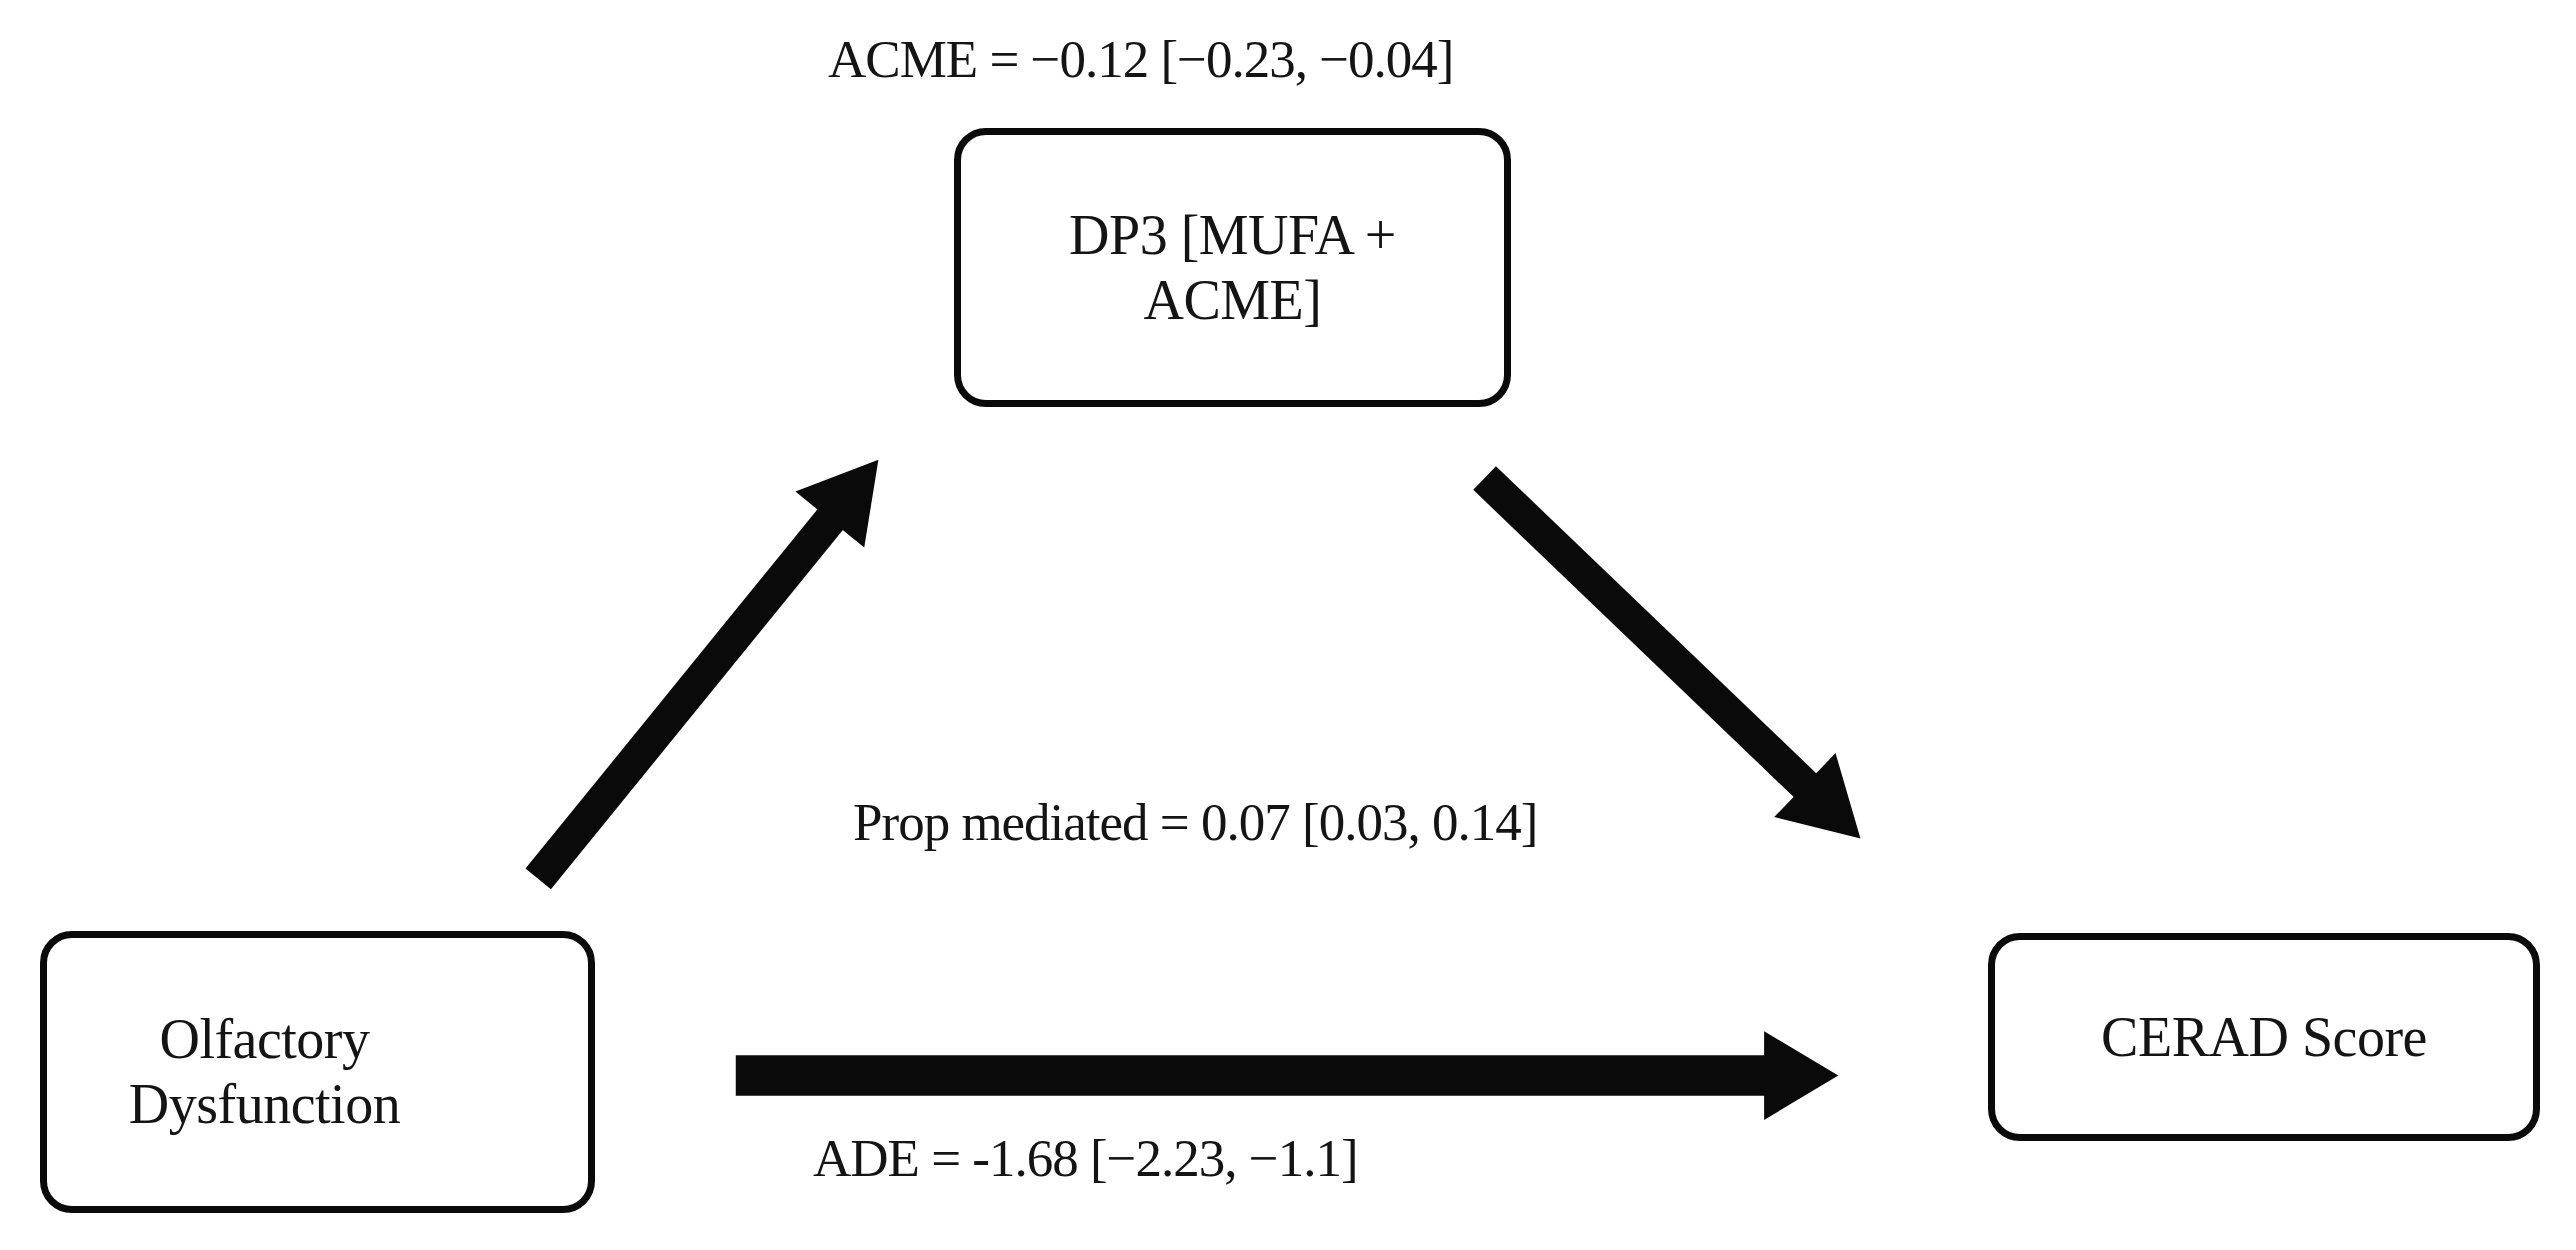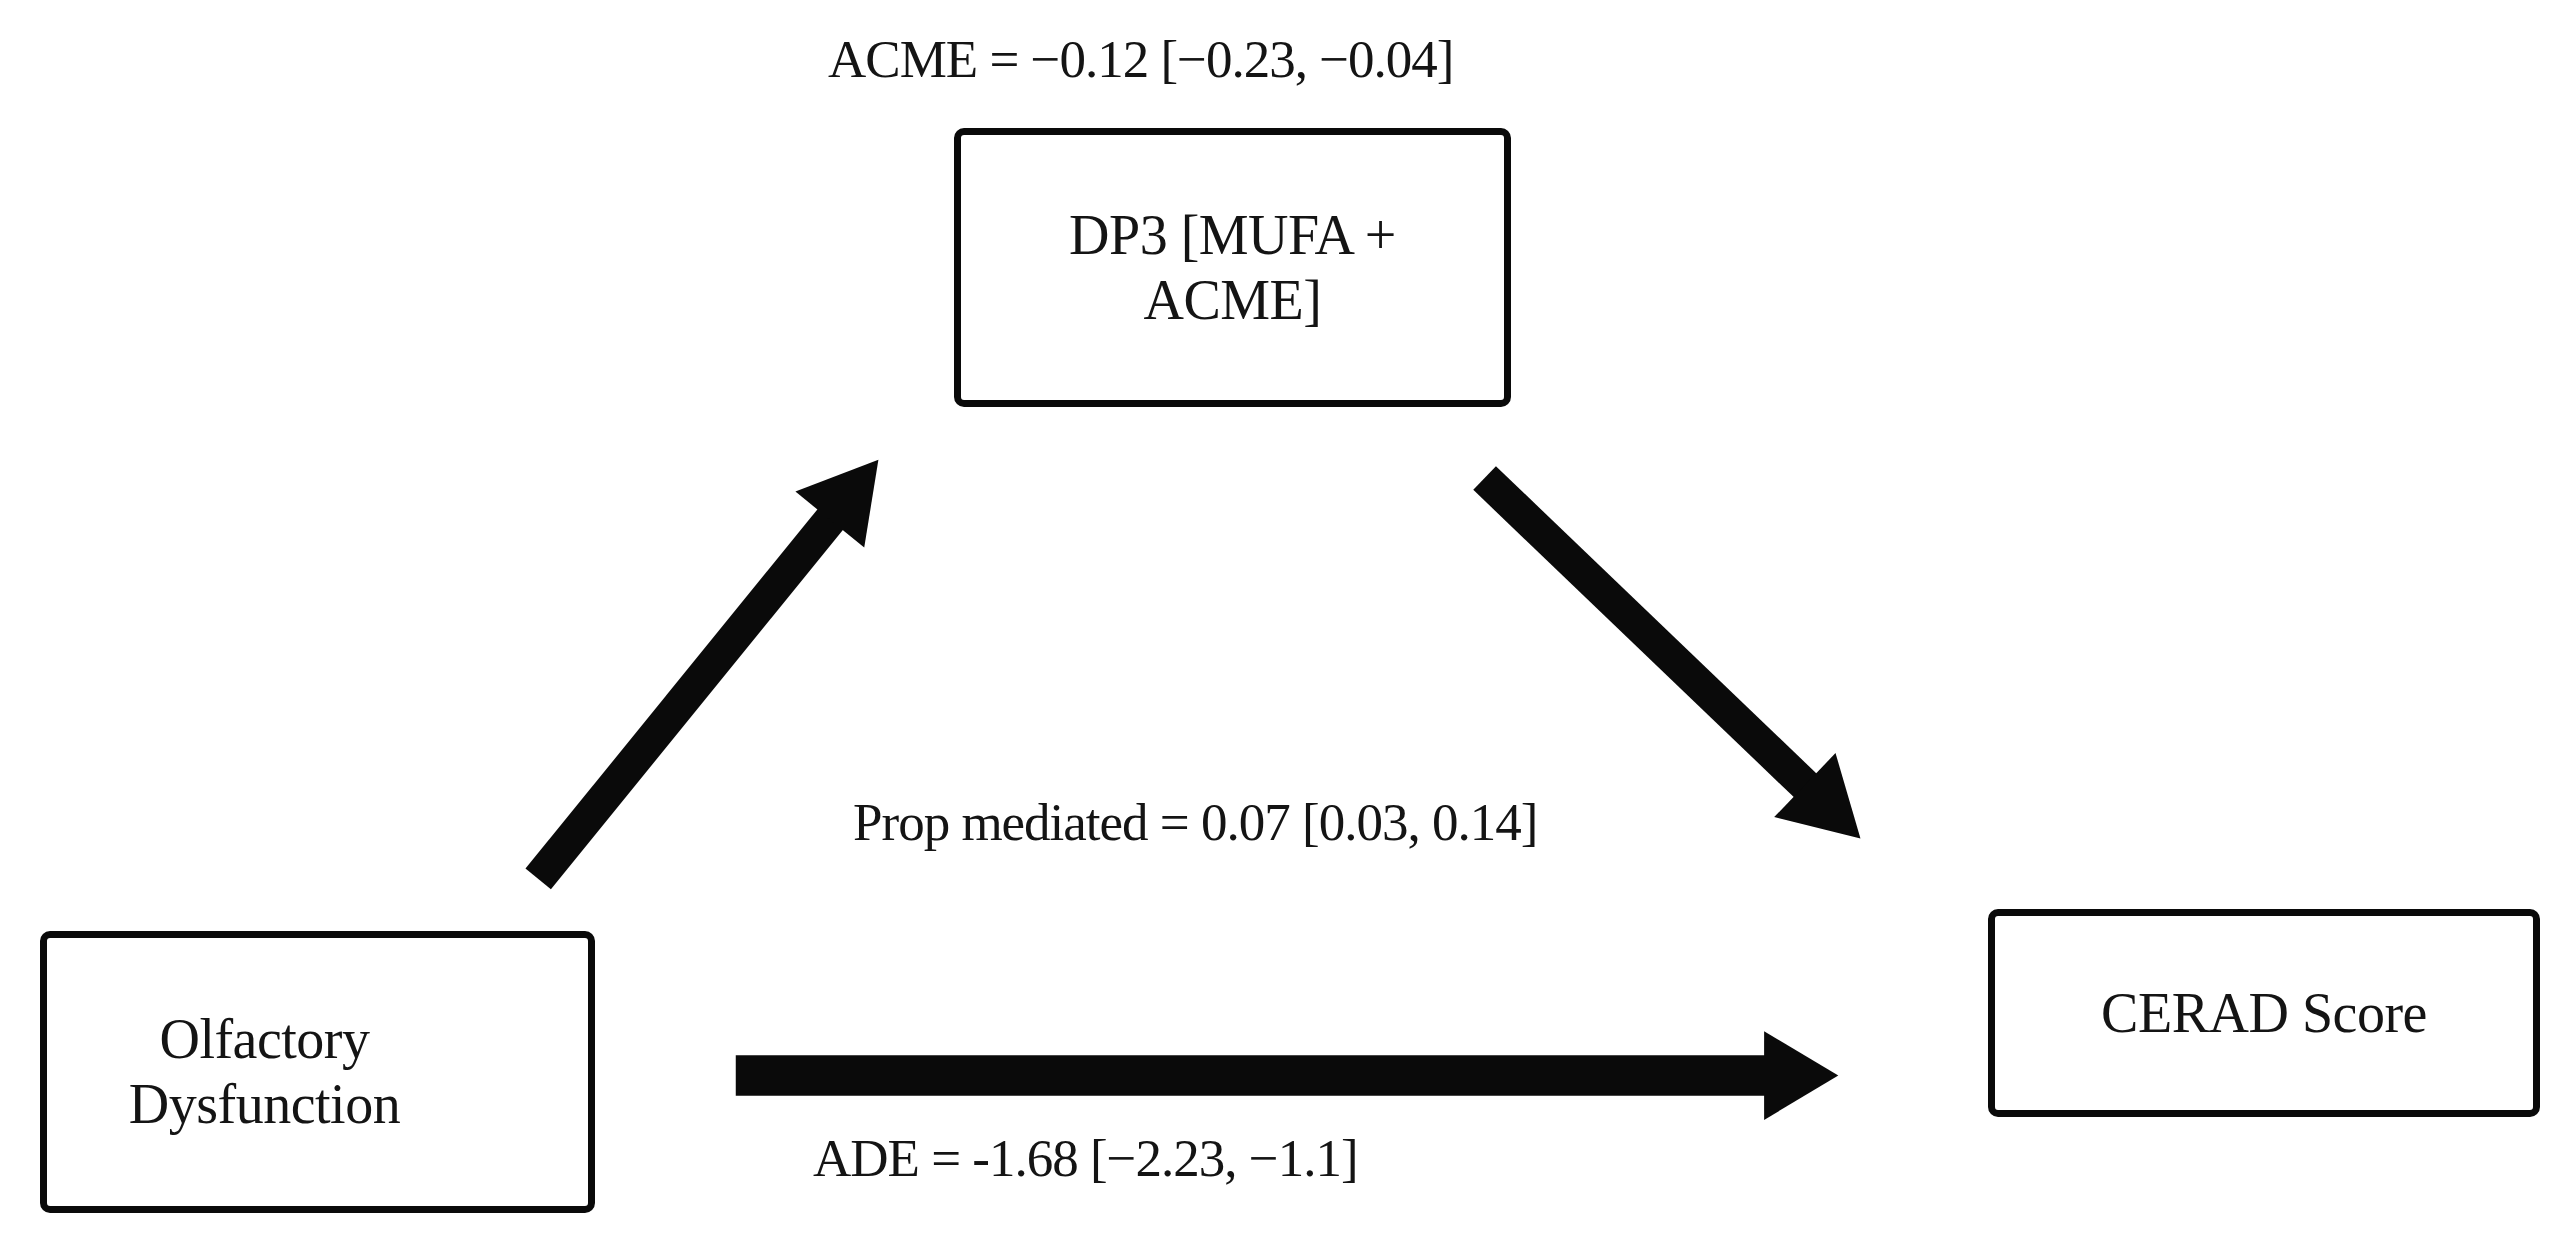--- a/index.html
+++ b/index.html
@@ -17,30 +17,30 @@
     overflow: hidden;
   }
   .arrows-layer {
     position: absolute;
     left: 0; top: 0;
     width: 2576px; height: 1250px;
   }
   .node {
     position: absolute;
     border: 7.7px solid #0a0a0a;
-    border-radius: 10px;
+    border-radius: 32px;
     background: #ffffff;
     display: flex;
     align-items: center;
     justify-content: center;
     box-sizing: border-box;
   }
   .node-mediator { left: 954px; top: 128px; width: 557px; height: 279px; }
   .node-exposure { left: 40px;  top: 931px; width: 555px; height: 282px; }
-  .node-outcome  { left: 1988px; top: 909px; width: 552px; height: 208px; }
+  .node-outcome  { left: 1988px; top: 933px; width: 552px; height: 208px; }
   .node-label {
     font-size: 56px;
     line-height: 1.16;
     letter-spacing: -0.5px;
     text-align: center;
     color: #141414;
   }
   .node-exposure .node-label { padding-right: 106px; }
   .node-line { display: block; }
   .fig-label {

